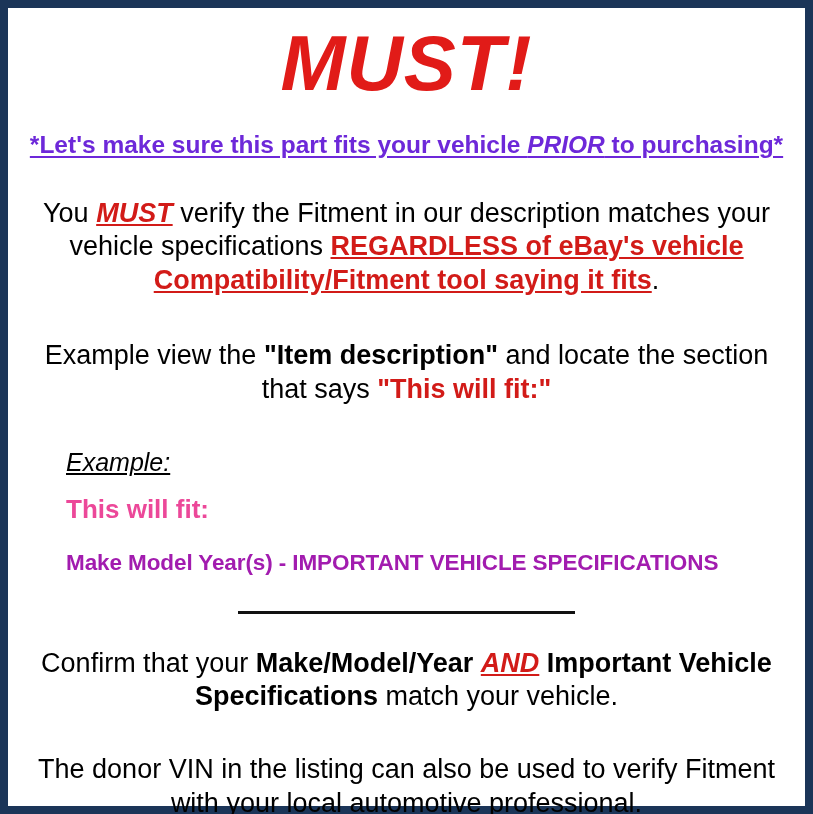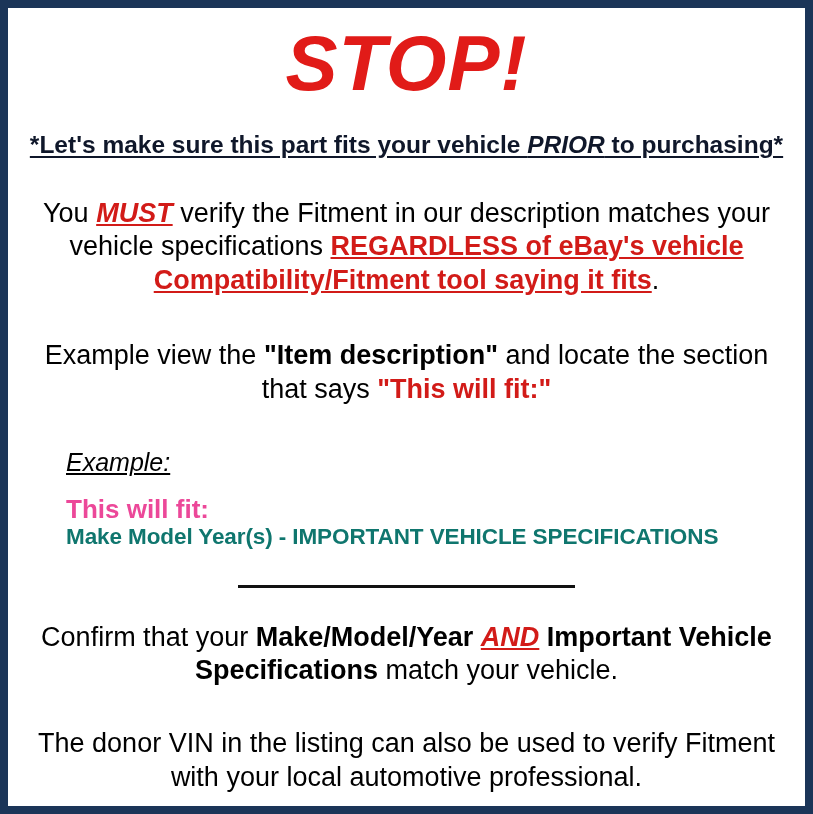--- a/index.html
+++ b/index.html
@@ -39,21 +39,21 @@
     font-style: italic;
     font-size: 78px;
     line-height: 1.0;
     letter-spacing: 1px;
     margin: 16px 0 0 0;
     text-align: center;
   }
 
   
   .subtitle {
-    color: #0f172a;
+    color: #6d28d9;
     font-weight: bold;
     font-size: 24.5px;
     line-height: 1.1;
     margin: 30px 0 0 0;
     text-align: center;
     white-space: nowrap;
   }
   .subtitle .u {
     text-decoration: underline;
     text-underline-offset: 3px;
@@ -108,24 +108,25 @@
     line-height: 1.16;
   }
   .example-fit {
     color: #ec4899;
     font-weight: bold;
     font-size: 26px;
     line-height: 1.16;
     margin-top: 17px;
   }
   .example-spec {
-    color: #0f766e;
+    color: #a21caf;
     font-weight: bold;
     font-size: 22.5px;
     line-height: 1.16;
+    margin-top: 26px;
     letter-spacing: -0.1px;
   }
 
   
   .divider-wrap {
     margin-top: 26px;
     text-align: center;
   }
   .divider {
     display: inline-block;
@@ -137,21 +138,21 @@
 
   .p-confirm { margin-top: 26px; }
   .p-vin { margin-top: 40px; }
 </style>
 </head>
 <body>
 
 <div class="notice">
   <div class="inner">
 
-    <div class="stop-title">STOP!</div>
+    <div class="stop-title">MUST!</div>
 
     <div class="subtitle">
       <span class="u">*Let's make sure this part fits your vehicle </span><span class="u it">PRIOR</span><span class="u"> to purchasing*</span>
     </div>
 
     <p class="para p-must">
       <span>You </span><span class="red-bold-i-u">MUST</span><span> verify the Fitment in our description matches your vehicle specifications </span><span class="red-bold-u">REGARDLESS of eBay's vehicle Compatibility/Fitment tool saying it fits</span><span>.</span>
     </p>
 
     <p class="para p-view">

